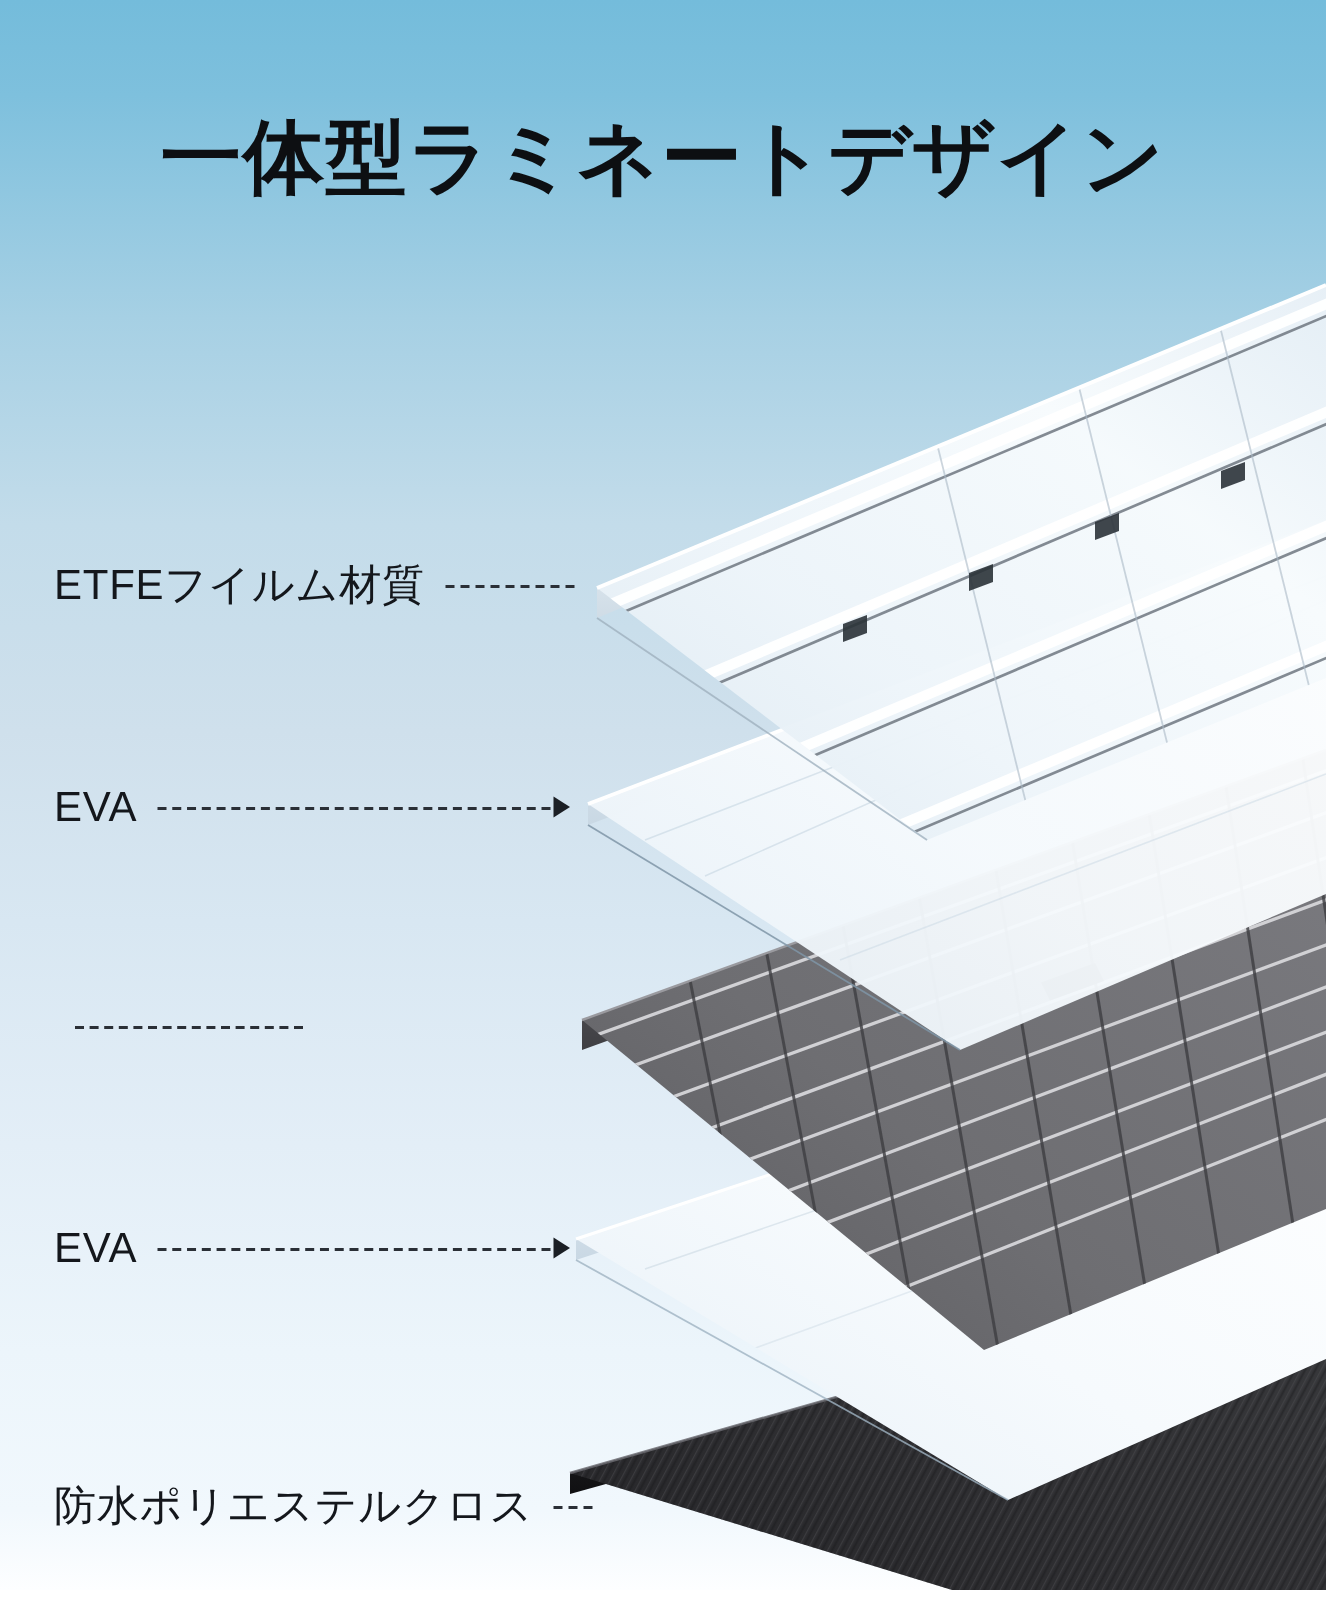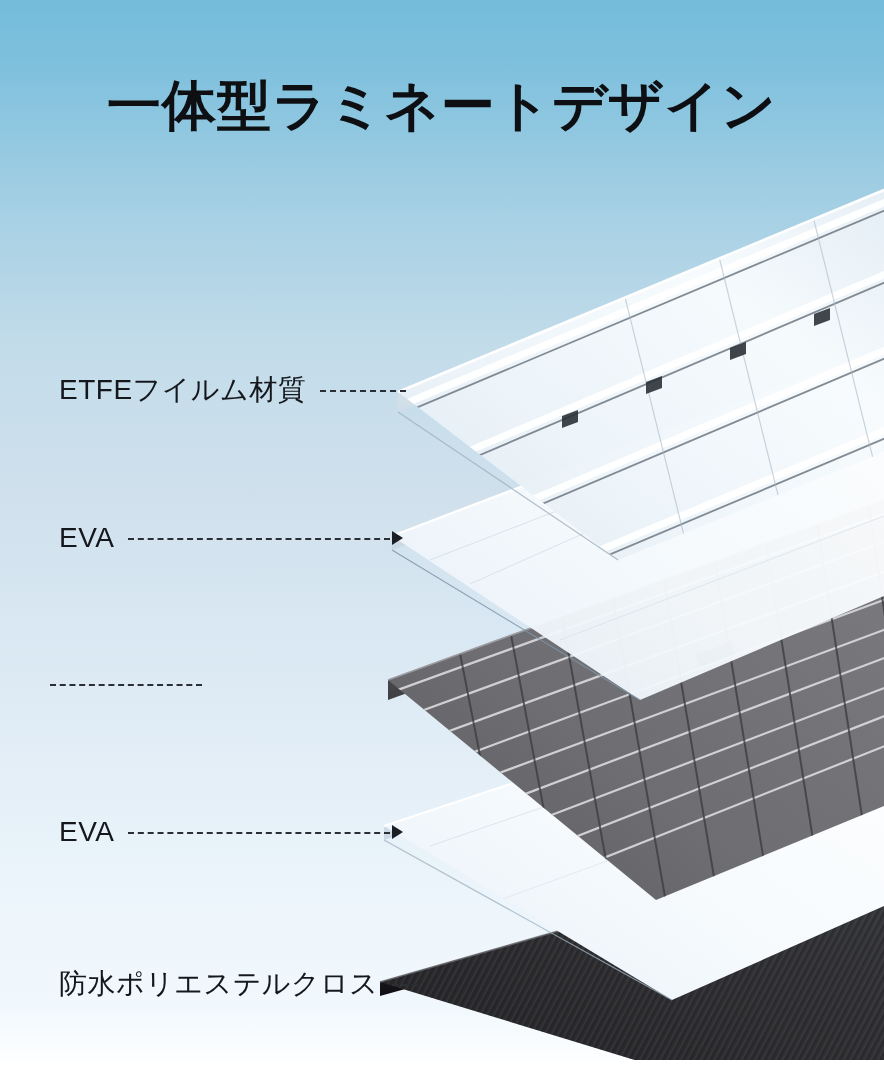--- a/index.html
+++ b/index.html
@@ -66,42 +66,41 @@
     display: flex;
     align-items: center;
     height: 40px;
     white-space: nowrap;
   }
   .callout .lbl {
     font-size: 28px;
     color: #14171c;
     letter-spacing: 0.5px;
     line-height: 40px;
-    margin-left: 23px;
   }
   .callout .dash {
     height: 0;
     margin-left: 14px;
     border-top: 2.5px dashed #2a2f36;
     position: relative;
     top: 1px;
   }
   .callout .arrow {
     width: 0; height: 0;
     border-top: 7px solid transparent;
     border-bottom: 7px solid transparent;
     border-left: 11px solid #1b1f25;
     margin-left: 2px;
   }
 
   #callout-etfe   { left: 36px;  top: 370px; }
   #callout-eva1   { left: 36px;  top: 518px; }
   #callout-cell   { left: 36px;  top: 664px; }
   #callout-eva2   { left: 36px;  top: 812px; }
-  #callout-cloth  { left: 36px;  top: 964px; }
+  #callout-cloth  { left: 36px;  top: 984px; }
 
   #callout-etfe  .dash { width: 86px; }
   #callout-eva1  .dash { width: 262px; }
   #callout-cell  .dash { width: 152px; }
   #callout-eva2  .dash { width: 262px; }
   #callout-cloth .dash { width: 26px; }
 </style>
 </head>
 <body>
 

